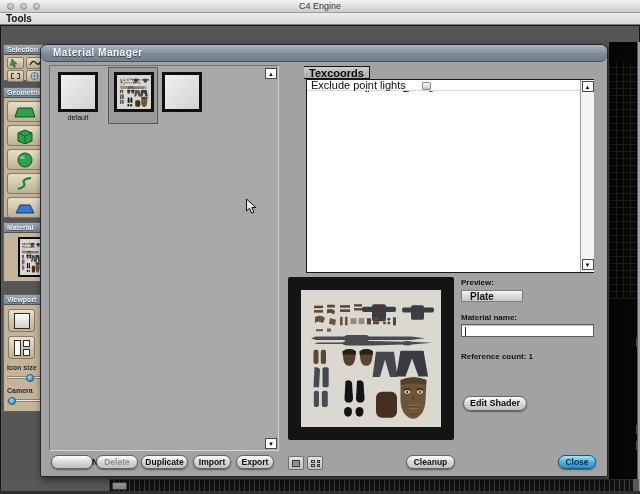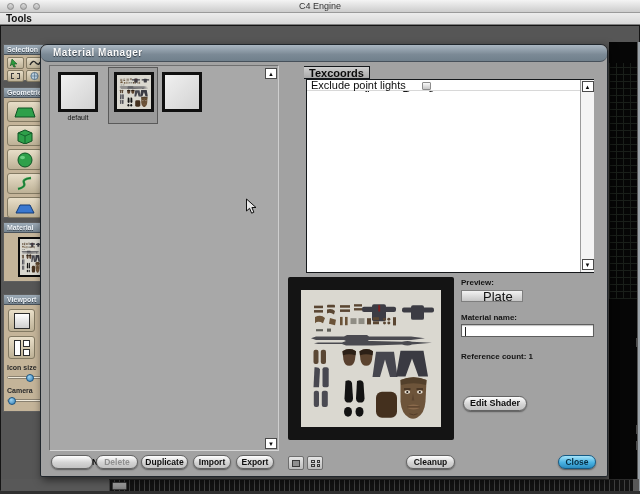--- a/index.html
+++ b/index.html
@@ -90,21 +90,21 @@
   .tscroll{left:273px;top:0;width:14px;height:192px;position:absolute;background:#f4f4f4;border-left:1px solid #9a9a9a;}
   .tscroll .sarrow{left:0.5px;}
 
   
   .texbox{left:247px;top:232px;width:166px;height:163px;background:#141414;border-radius:2px;}
   .texinner{left:13px;top:13px;width:140px;height:137px;position:absolute;}
 
   
   .rlabel{left:420px;font-size:8px;font-weight:bold;color:#141414;white-space:nowrap;position:absolute;}
   .popup{left:420px;top:245px;width:62px;height:12px;background:linear-gradient(#f2f2f2,#c6c6c6);border:1px solid #7e7e7e;
-    font-size:13px;font-weight:normal;color:#101010;line-height:11px;padding-left:21px;}
+    font-size:10px;font-weight:bold;color:#101010;line-height:11px;padding-left:8px;}
   .nameinput{left:420px;top:279px;width:133px;height:13px;background:#fff;border:1px solid #5e5e5e;box-shadow:0 1px 1px rgba(0,0,0,.25) inset;}
   .caret{left:3px;top:2px;width:1px;height:9px;background:#222;position:absolute;}
 
   
   .pill{height:14px;border-radius:8px;background:linear-gradient(#ffffff,#d4d4d4 55%,#c2c2c2);border:1px solid #636363;
     box-shadow:0 1px 1.5px rgba(0,0,0,.45);font-size:8.5px;font-weight:bold;color:#0e0e0e;text-align:center;line-height:12.5px;padding:0;}
   .pill.disabled{color:#8f8f8f;}
   .btnrow{left:0;top:410px;width:100%;height:16px;position:absolute;}
   .viewbtn{top:1px;width:16px;height:14px;background:linear-gradient(#e6e6e6,#bcbcbc);border:1px solid #6e6e6e;border-radius:2px;}
   .edit-shader{left:422px;top:351px;width:64px;height:15px;font-size:9px;line-height:13.5px;}

